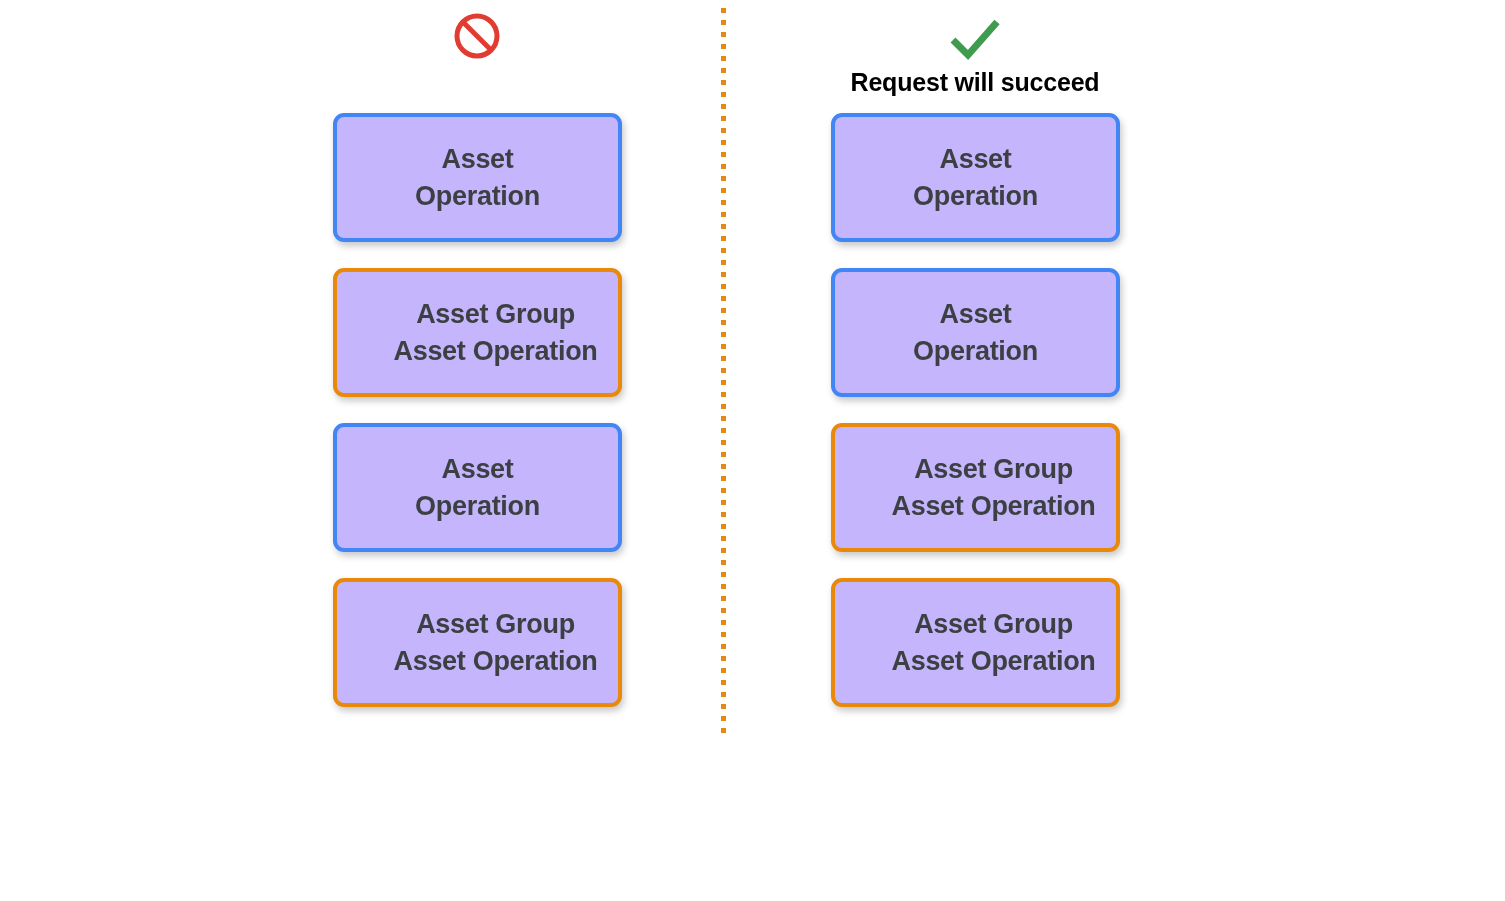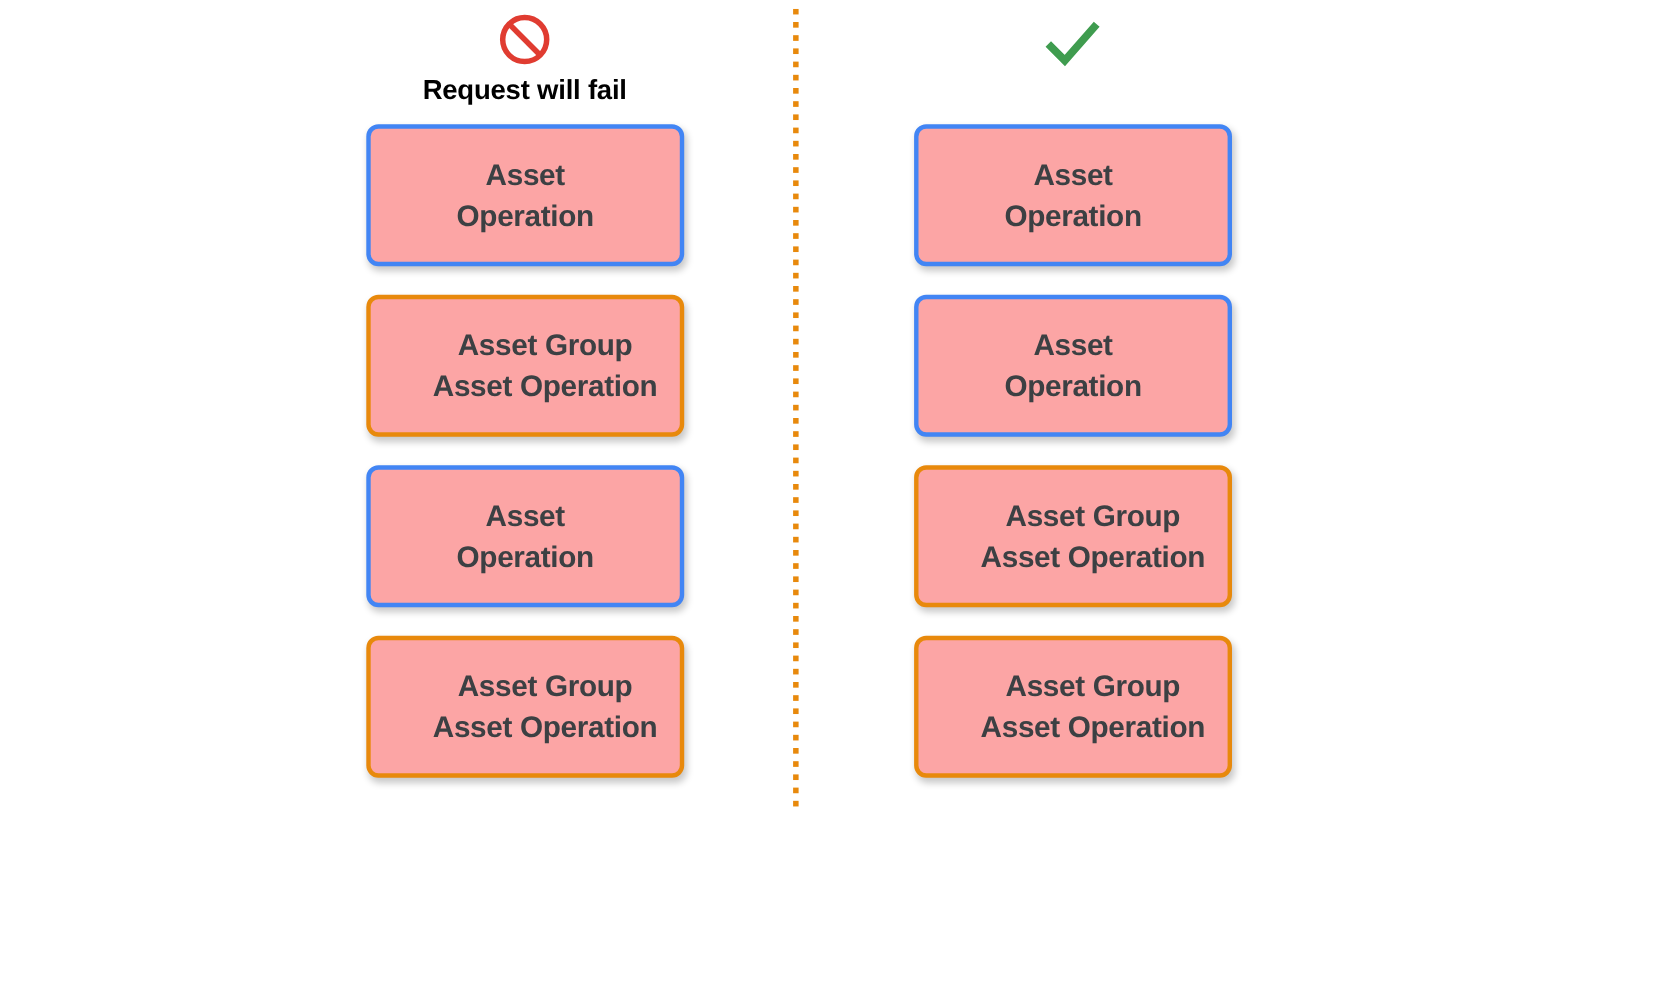--- a/index.html
+++ b/index.html
@@ -83,21 +83,21 @@
     width: 289px;
   }
   .card {
     position: relative;
     box-sizing: border-box;
     width: 289px;
     height: 129px;
     margin-bottom: 26px;
     border-radius: 11px;
     border: 4px solid #4285f4;
-    background: #fca5a5;
+    background: #c4b5fd;
     box-shadow: 2px 4px 7px rgba(0, 0, 0, 0.22);
     display: flex;
     align-items: center;
     justify-content: center;
     text-align: center;
   }
   .card:last-child { margin-bottom: 0; }
   .card.accent-blue   { border-color: #4285f4; }
   .card.accent-orange { border-color: #e8890c; padding-left: 36px; }
 
@@ -135,21 +135,20 @@
 
   <div class="column left">
 
     <div class="col-header">
       <span class="col-icon">
         <svg width="52" height="52" viewBox="0 0 52 52" aria-hidden="true">
           <circle cx="26" cy="26" r="20" fill="none" stroke="#e03c31" stroke-width="5"></circle>
           <line x1="12.5" y1="12.5" x2="39.5" y2="39.5" stroke="#e03c31" stroke-width="5" stroke-linecap="butt"></line>
         </svg>
       </span>
-      <span class="col-title">Request will fail</span>
     </div>
 
     <div class="card-stack">
       <div class="card accent-blue">
         <span class="card-label">Asset
 Operation</span>
       </div>
       <div class="card accent-orange">
         <span class="card-label">Asset Group
 Asset Operation</span>
@@ -166,20 +165,21 @@
   </div>
 
   <div class="column right">
 
     <div class="col-header">
       <span class="col-icon">
         <svg width="64" height="52" viewBox="0 0 64 52" aria-hidden="true">
           <polyline points="10,30 25,45 54,12" fill="none" stroke="#3f9c4f" stroke-width="7" stroke-linecap="butt" stroke-linejoin="miter"></polyline>
         </svg>
       </span>
+      <span class="col-title">Request will succeed</span>
     </div>
 
     <div class="card-stack">
       <div class="card accent-blue">
         <span class="card-label">Asset
 Operation</span>
       </div>
       <div class="card accent-blue">
         <span class="card-label">Asset
 Operation</span>

